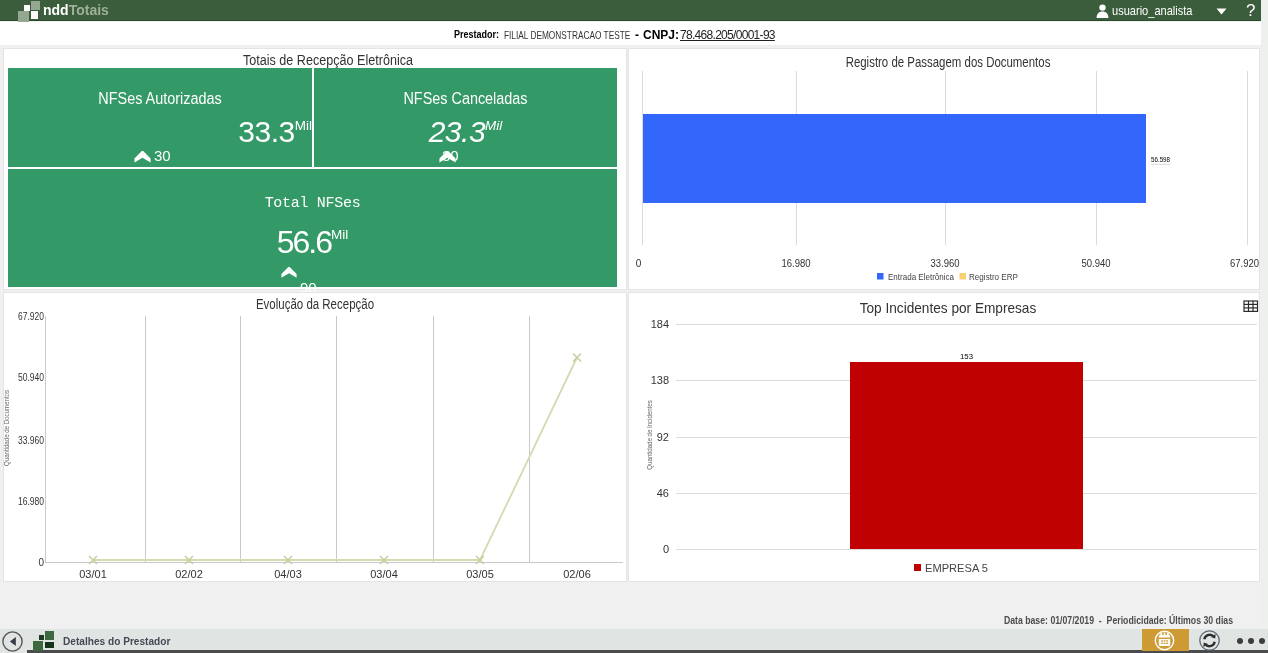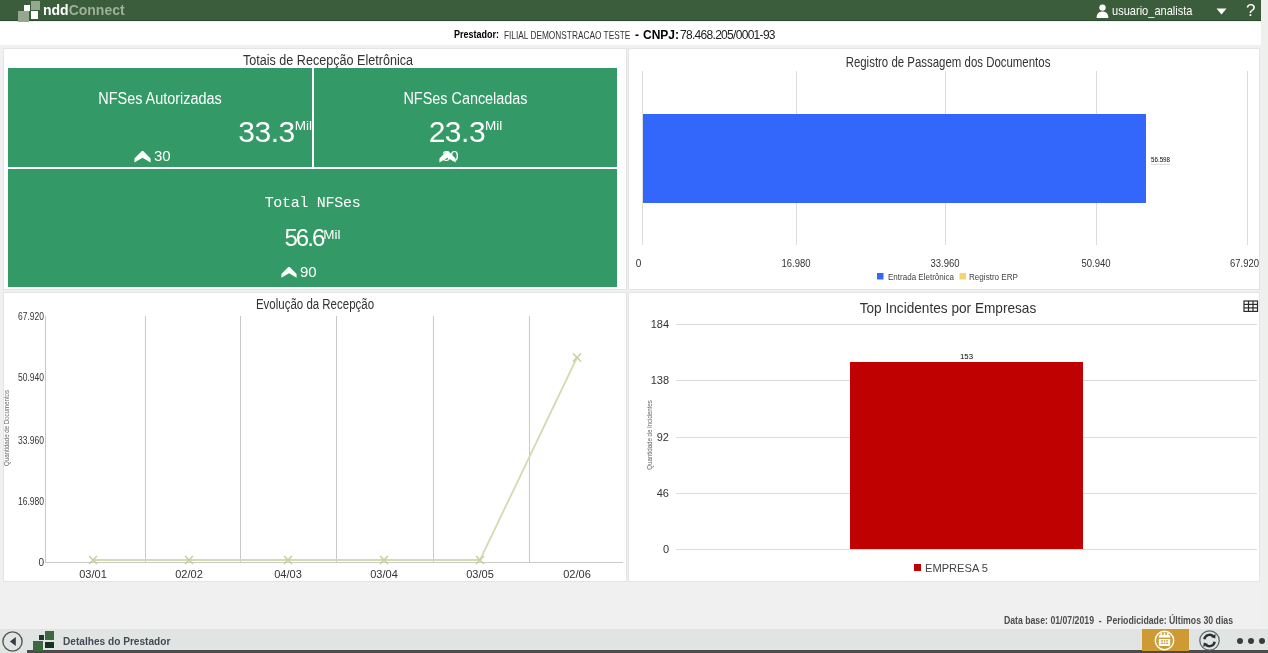--- a/index.html
+++ b/index.html
@@ -25,65 +25,65 @@
 #sbar { left:1261px; top:0px; width:7px; height:629px; background:#eef0ee; }
 </style>
 </head>
 <body>
 <div class="abs" id="topbar"></div>
 
 <div class="abs" style="left:24px;top:5px;width:5.5px;height:5.5px;background:#fdfdfd;"></div>
 <div class="abs" style="left:30.5px;top:1px;width:9px;height:9px;background:#94a891;"></div>
 <div class="abs" style="left:18px;top:11px;width:11px;height:11px;background:#94a891;"></div>
 <div class="abs" style="left:30.5px;top:11px;width:7.5px;height:8px;background:#fdfdfd;"></div>
-<div class="abs" style="left:43px;top:2px;font-size:14px;font-weight:bold;color:#fff;">ndd<span style="color:#9eb09a;">Connect</span></div>
+<div class="abs" style="left:43px;top:2px;font-size:14px;font-weight:bold;color:#fff;">ndd<span style="color:#9eb09a;">Totais</span></div>
 
 <svg class="abs" style="left:1096px;top:4px;" width="13" height="14" viewBox="0 0 13 14">
     <circle cx="6.5" cy="3.6" r="3.2" fill="#fff"></circle>
     <path d="M0.6 14 C0.6 9.6 3.2 7.6 6.5 7.6 C9.8 7.6 12.4 9.6 12.4 14 Z" fill="#fff"></path>
   </svg>
 <div class="abs" style="left:1112px;top:3px;font-size:13px;color:#fff;transform:scaleX(0.85);transform-origin:left;">usuario_analista</div>
 <svg class="abs" style="left:1216px;top:8px;" width="11" height="7" viewBox="0 0 11 7">
     <path d="M0.5 0.5 L10.5 0.5 L5.5 6.5 Z" fill="#fff"></path>
   </svg>
 <div class="abs" style="left:1246px;top:1px;font-size:17px;color:#fff;">?</div>
 
 <div class="abs" id="subbar"></div>
 <div class="abs" style="left:454px;top:29px;font-size:10px;font-weight:bold;color:#000;transform:scaleX(0.9);transform-origin:left;">Prestador:</div>
 <div class="abs" style="left:504px;top:29px;font-size:10.5px;color:#333;transform:scaleX(0.79);transform-origin:left;">FILIAL DEMONSTRACAO TESTE</div>
 <div class="abs" style="left:635px;top:28px;font-size:12px;font-weight:bold;color:#000;">-</div>
 <div class="abs" style="left:643px;top:28px;font-size:12px;font-weight:bold;color:#000;">CNPJ:</div>
-<div class="abs" style="left:680px;top:28px;font-size:12px;color:#222;letter-spacing:-0.7px;">78.468.205/0001-93</div>
+<div class="abs" style="left:680px;top:28px;font-size:12px;color:#222;letter-spacing:-0.7px;text-decoration:underline;">78.468.205/0001-93</div>
 
 <div class="abs panel" id="pTL"></div>
 <div class="abs ptitle" style="left:16px;top:52px;width:624px;font-size:14px;transform:scaleX(0.9);">Totais de Recepção Eletrônica</div>
 <div class="card" style="left:8px;top:68px;width:304px;height:99px;"></div>
 <div class="card" style="left:314px;top:68px;width:303px;height:99px;"></div>
 <div class="card" style="left:8px;top:169px;width:609px;height:118px;"></div>
 
 <div class="cline" style="left:8px;top:90px;width:304px;font-size:16px;transform:scaleX(0.9);">NFSes Autorizadas</div>
 <div class="cline" style="left:8px;top:115px;width:304px;text-align:right;"><span style="font-size:30px;letter-spacing:-0.5px;">33.3</span><span style="display:inline-block;vertical-align:top;margin-top:3px;font-size:13.5px;">Mil</span></div>
 <svg class="abs" style="left:134px;top:151px;" width="17" height="11.5" viewBox="0 0 16 11.4">
     <path d="M0 7.4 L7.3 0 L8.7 0 L16 7.4 L16 11.4 L8 6.6 L0 11.4 Z" fill="#fff"></path>
   </svg>
 <div class="cline" style="left:154px;top:147px;font-size:15px;">30</div>
 
 <div class="cline" style="left:314px;top:90px;width:303px;font-size:16px;transform:scaleX(0.9);">NFSes Canceladas</div>
-<div class="cline" style="left:314px;top:115px;width:303px;"><span style="font-size:30px;letter-spacing:-0.5px;">23.3</span><span style="display:inline-block;vertical-align:top;margin-top:3px;font-size:13.5px;">Mil</span></div>
+<div class="cline" style="left:314px;top:115px;width:303px;font-style:italic;"><span style="font-size:30px;letter-spacing:-0.5px;">23.3</span><span style="display:inline-block;vertical-align:top;margin-top:3px;font-size:13.5px;">Mil</span></div>
 <svg class="abs" style="left:439px;top:151px;" width="17" height="11.5" viewBox="0 0 16 11.4">
     <path d="M0 7.4 L7.3 0 L8.7 0 L16 7.4 L16 11.4 L8 6.6 L0 11.4 Z" fill="#fff"></path>
   </svg>
 <div class="cline" style="left:442px;top:147px;font-size:15px;">30</div>
 
 <div class="cline" style="left:8px;top:195px;width:609px;font-size:15px;letter-spacing:-0.3px;font-family:Liberation Mono, monospace;">Total NFSes</div>
-<div class="cline" style="left:8px;top:224px;width:609px;"><span style="font-size:24px;letter-spacing:-2px;">56.6</span><span style="display:inline-block;vertical-align:top;margin-top:3px;font-size:13.5px;">Mil</span></div>
+<div class="cline" style="left:8px;top:224px;width:609px;"><span style="font-size:32px;letter-spacing:-2px;">56.6</span><span style="display:inline-block;vertical-align:top;margin-top:3px;font-size:13.5px;">Mil</span></div>
 <svg class="abs" style="left:281px;top:267px;" width="16" height="10.8" viewBox="0 0 16 11.4">
     <path d="M0 7.4 L7.3 0 L8.7 0 L16 7.4 L16 11.4 L8 6.6 L0 11.4 Z" fill="#fff"></path>
   </svg>
-<div class="cline" style="left:300px;top:263px;font-size:15px;text-align:right;">90</div>
+<div class="cline" style="left:300px;top:279px;font-size:15px;text-align:right;">90</div>
 
 <div class="abs panel" id="pTR"></div>
 <div class="abs ptitle" style="left:632px;top:54px;width:632px;font-size:14.3px;transform:scaleX(0.8);">Registro de Passagem dos Documentos</div>
 <svg class="abs" style="left:628px;top:48px;" width="632" height="242" viewBox="0 0 632 242">
   <g stroke="#dcdcdc" stroke-width="1">
     <line x1="14.5" y1="23" x2="14.5" y2="197"></line>
     <line x1="168.5" y1="23" x2="168.5" y2="197"></line>
     <line x1="317.5" y1="23" x2="317.5" y2="197"></line>
     <line x1="468.5" y1="23" x2="468.5" y2="197"></line>
     <line x1="619.5" y1="23" x2="619.5" y2="197"></line>

